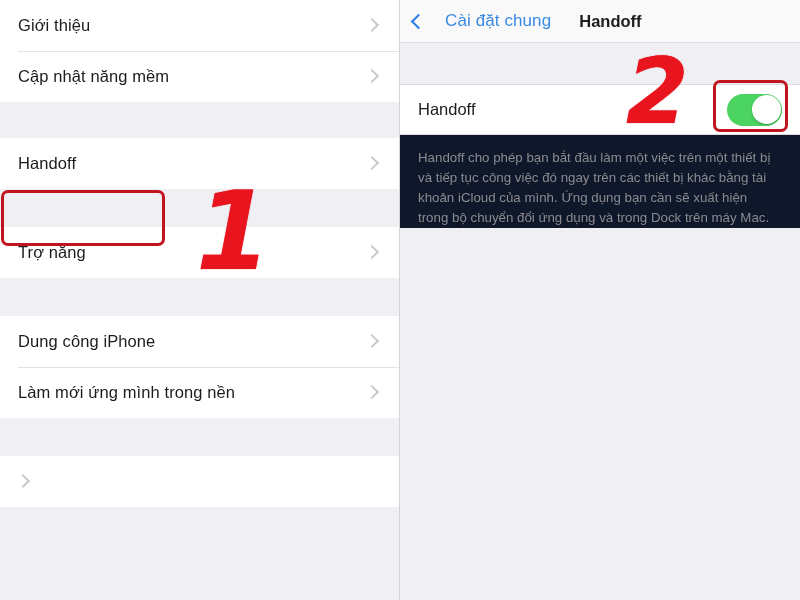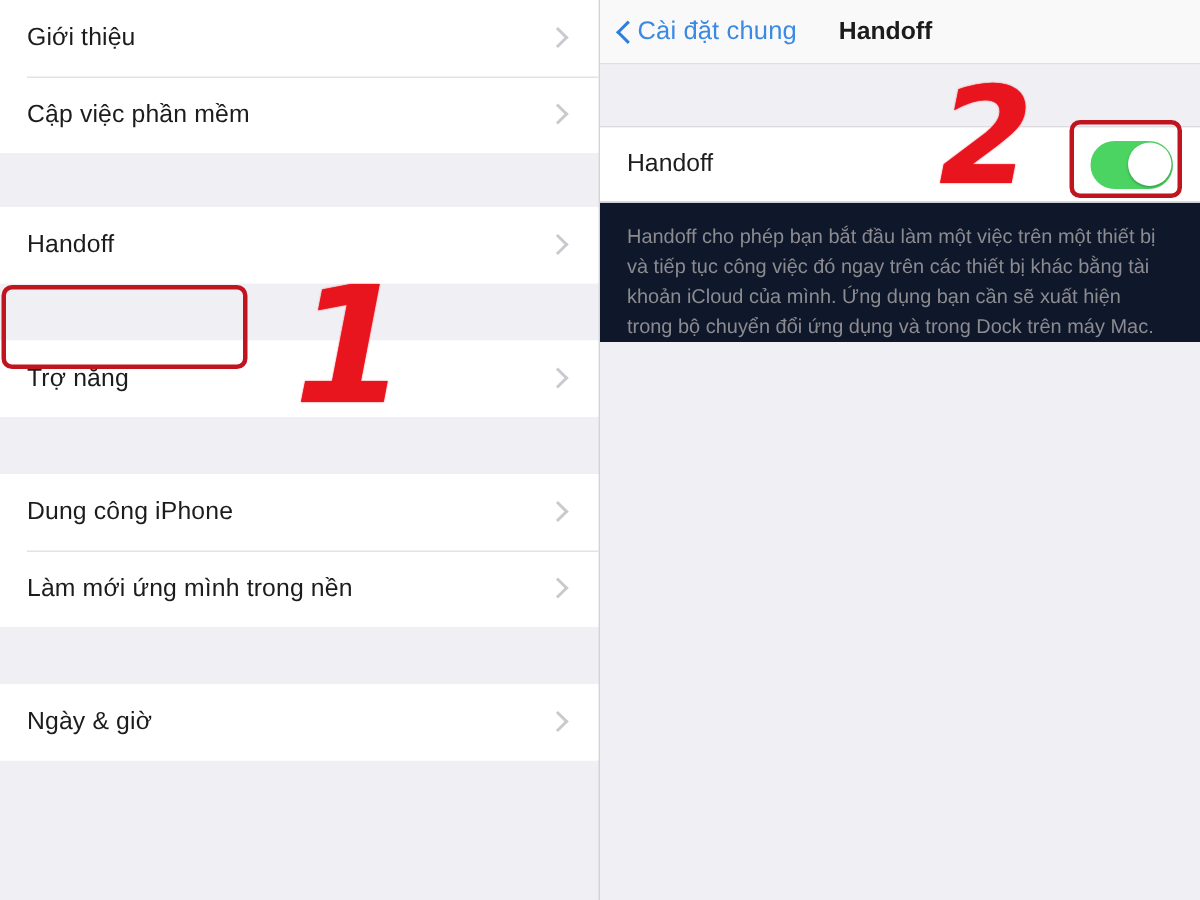--- a/index.html
+++ b/index.html
@@ -109,20 +109,21 @@
     align-items: center;
     padding-left: 10px;
     box-sizing: border-box;
     border-bottom: 1px solid #dededf;
   }
 
   #back-button {
     display: flex;
     align-items: center;
     cursor: pointer;
+    gap: 20px;
   }
   .back-chevron {
     width: 12px;
     height: 20px;
     position: relative;
     margin-right: 3px;
     flex: 0 0 auto;
   }
   .back-chevron::after {
     content: "";
@@ -255,21 +256,21 @@
 <div id="screen">
 
   <div id="left-pane">
 
     <div class="group">
       <div class="row">
         <span class="row-label">Giới thiệu</span>
         <span class="chevron"></span>
       </div>
       <div class="row">
-        <span class="row-label">Cập việc phần mềm</span>
+        <span class="row-label">Cập nhật năng mềm</span>
         <span class="chevron"></span>
       </div>
     </div>
 
     <div class="gap" style="height:36px"></div>
 
     <div class="group">
       <div class="row">
         <span class="row-label">Handoff</span>
         <span class="chevron"></span>
@@ -295,21 +296,20 @@
       <div class="row">
         <span class="row-label">Làm mới ứng mình trong nền</span>
         <span class="chevron"></span>
       </div>
     </div>
 
     <div class="gap" style="height:38px"></div>
 
     <div class="group">
       <div class="row">
-        <span class="row-label">Ngày &amp; giờ</span>
         <span class="chevron"></span>
       </div>
     </div>
 
   </div>
 
   <div id="right-pane">
 
     <div id="nav-bar">
       <div id="back-button">

